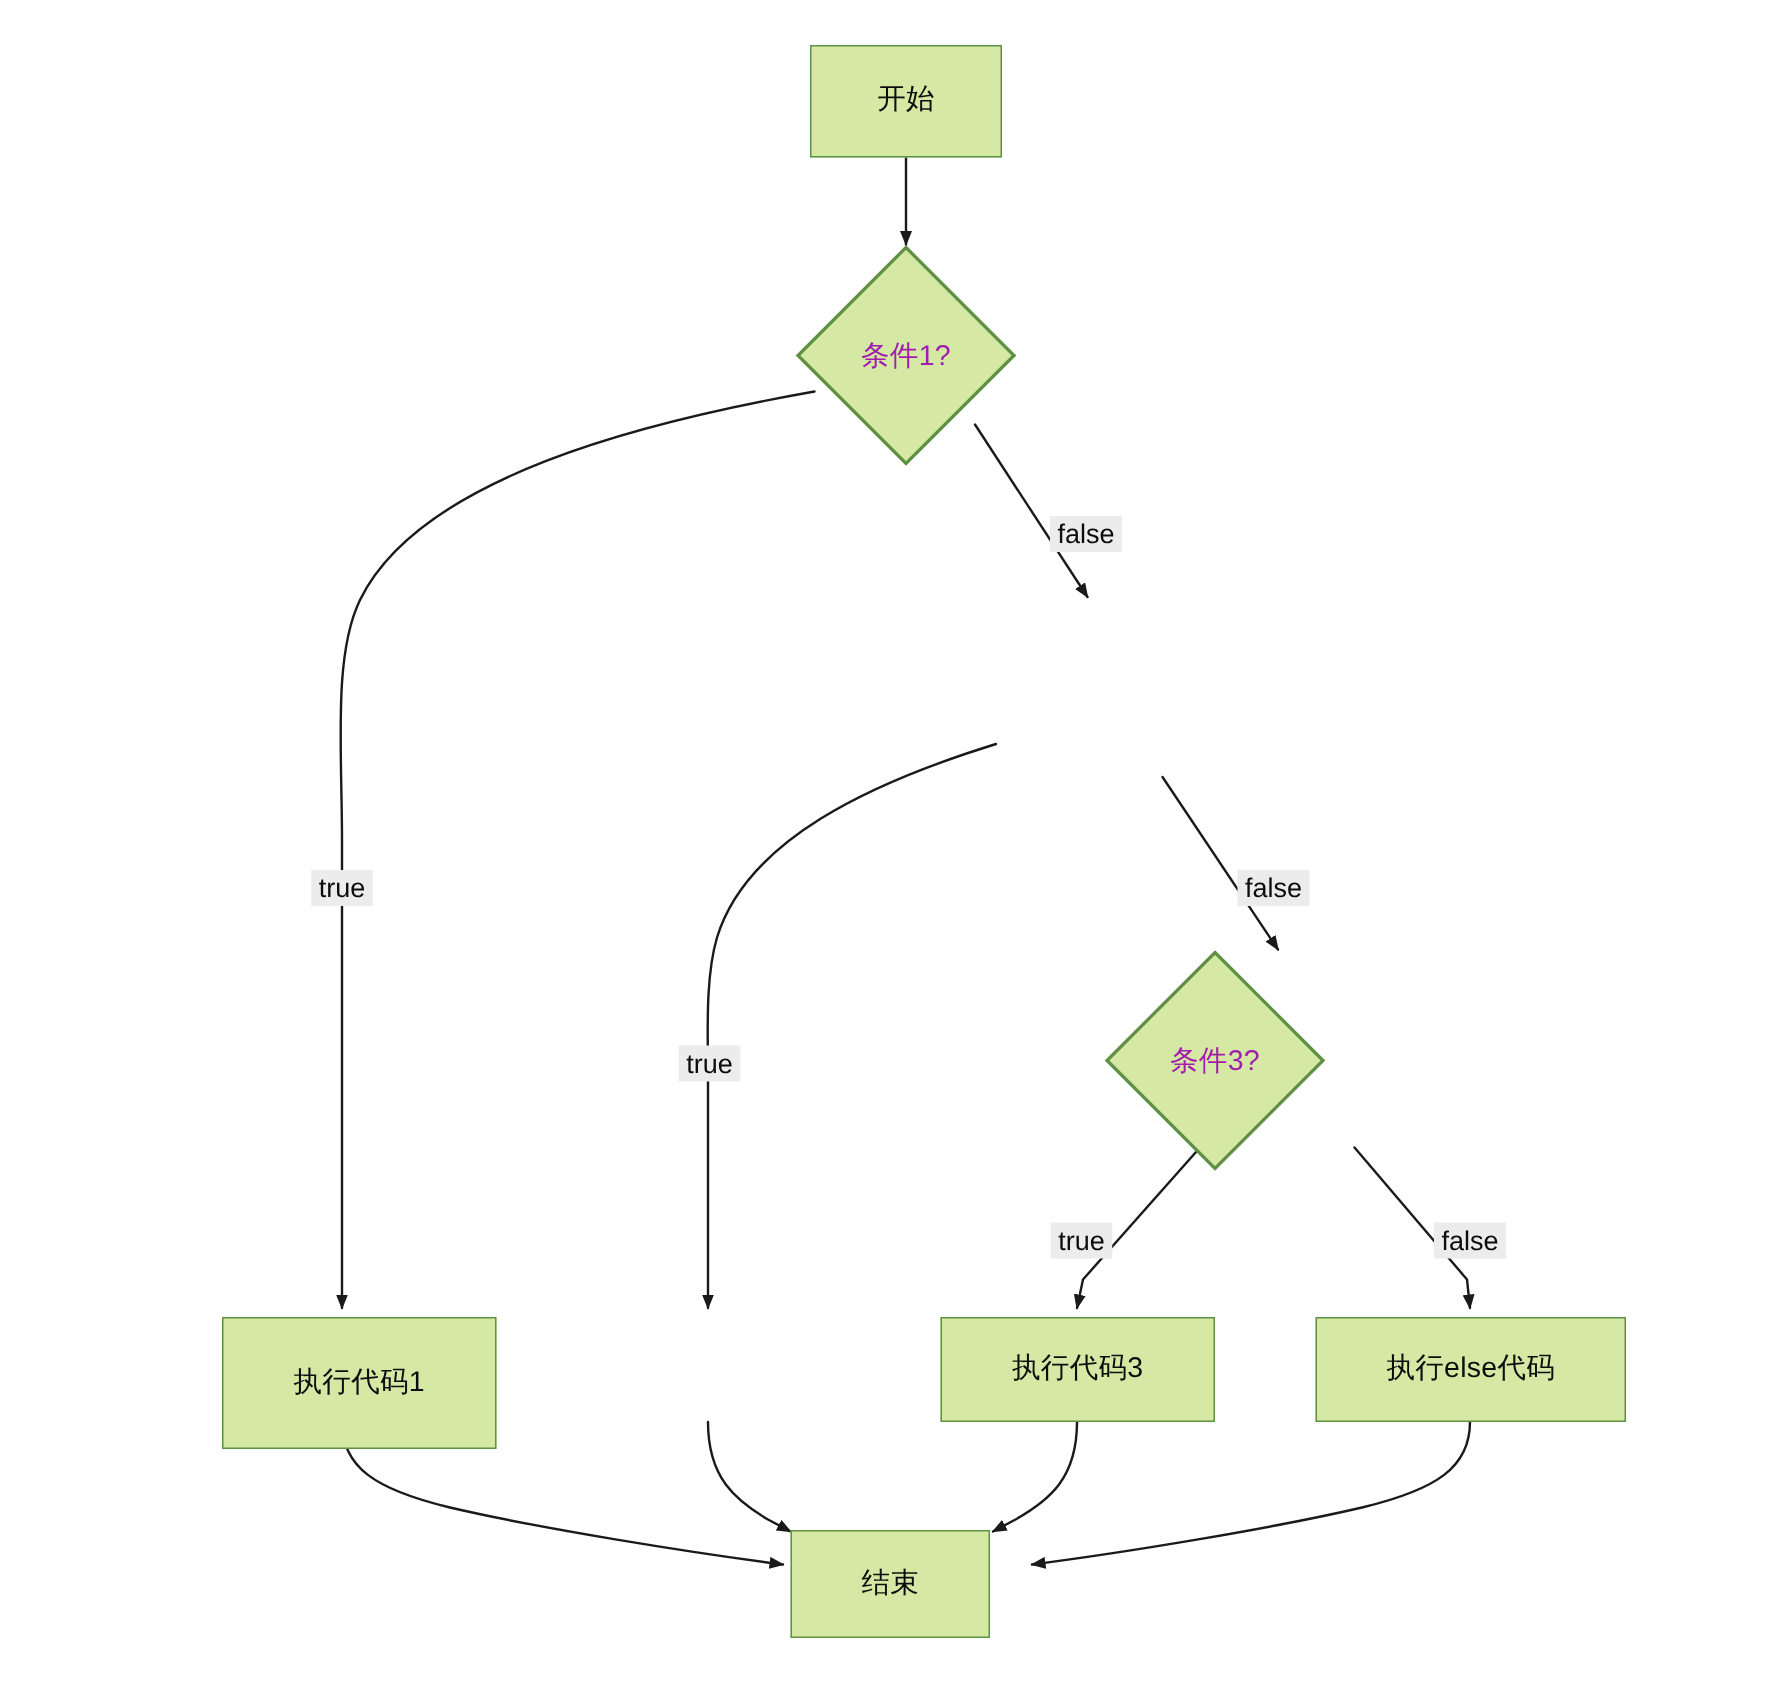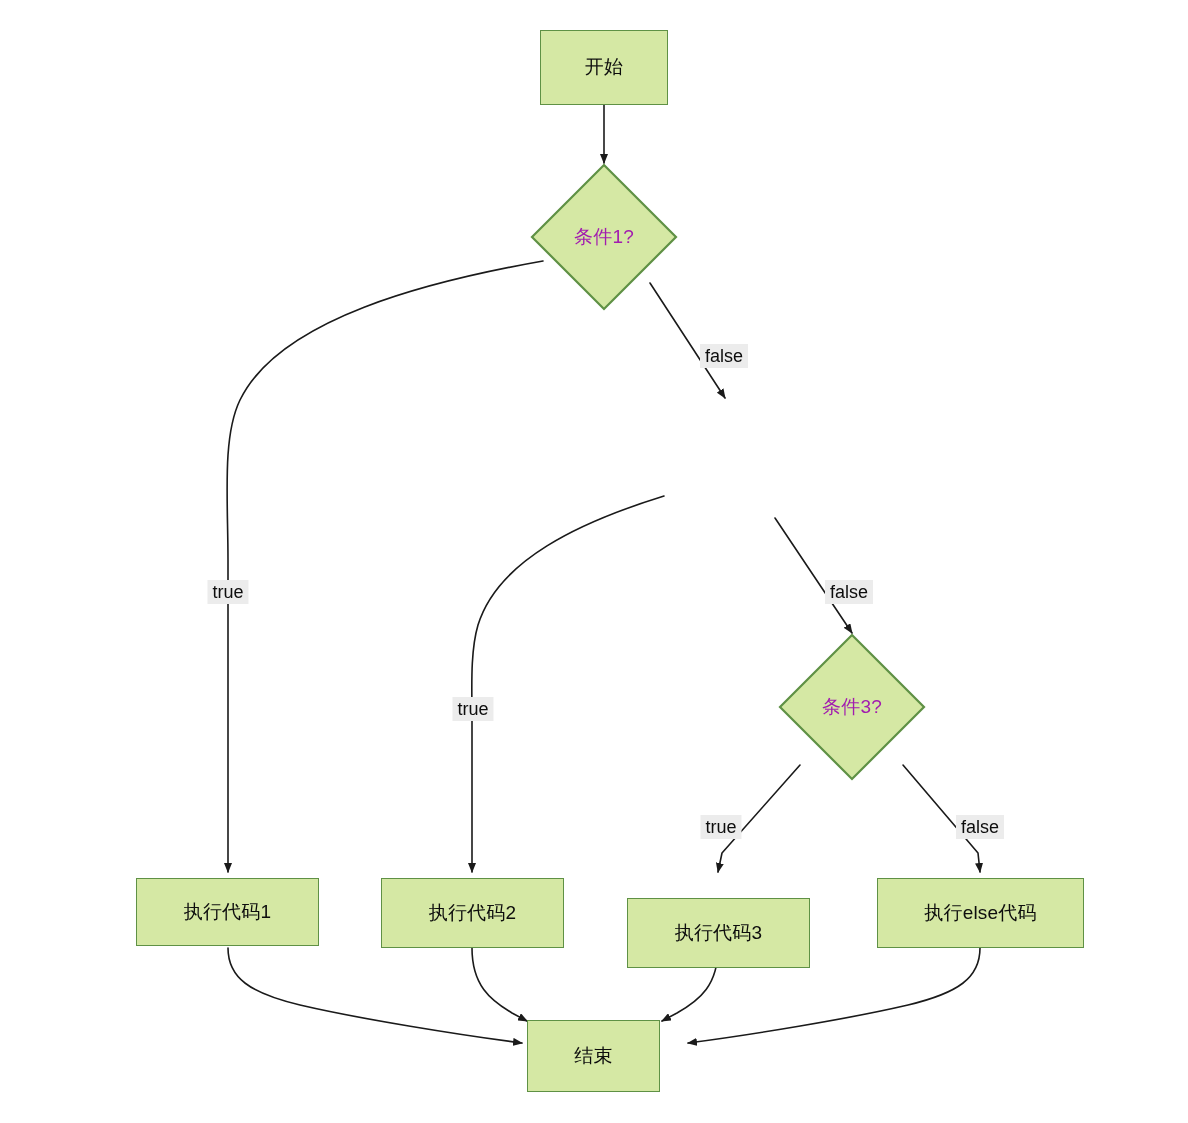--- a/index.html
+++ b/index.html
@@ -124,36 +124,33 @@
   </div>
 
   <div class="decision" style="left:530px; top:163px; width:148px; height:148px;">
     <svg class="diamond-shape" viewBox="0 0 148 148" xmlns="http://www.w3.org/2000/svg">
       <polygon points="74,2 146,74 74,146 2,74" fill="#d5e8a4" stroke="#5f9145" stroke-width="2.2"></polygon>
     </svg>
     <span class="decision-text">条件1?</span>
   </div>
 
 
-  <div class="decision" style="left:778px; top:633px; width:148px; height:148px;">
+  <div class="decision" style="left:736px; top:633px; width:148px; height:148px;">
     <svg class="diamond-shape" viewBox="0 0 148 148" xmlns="http://www.w3.org/2000/svg">
       <polygon points="74,2 146,74 74,146 2,74" fill="#d5e8a4" stroke="#5f9145" stroke-width="2.2"></polygon>
     </svg>
     <span class="decision-text">条件3?</span>
   </div>
 
-  <div class="node process" style="left:136px; top:878px; width:183px; height:68px;">
+  <div class="node process" style="left:148px; top:878px; width:183px; height:88px;">
     <span class="node-label">执行代码1</span>
   </div>
 
-  <div class="node process" style="left:381px; top:878px; width:183px; height:70px;">
-    <span class="node-label">执行代码2</span>
-  </div>
 
-  <div class="node process" style="left:627px; top:878px; width:183px; height:70px;margin-top:20px;">
+  <div class="node process" style="left:627px; top:878px; width:183px; height:70px;">
     <span class="node-label">执行代码3</span>
   </div>
 
   <div class="node process" style="left:527px; top:1020px; width:133px; height:72px;">
     <span class="node-label">结束</span>
   </div>
 
   <div class="node process" style="left:877px; top:878px; width:207px; height:70px;">
     <span class="node-label">执行else代码</span>
   </div>

